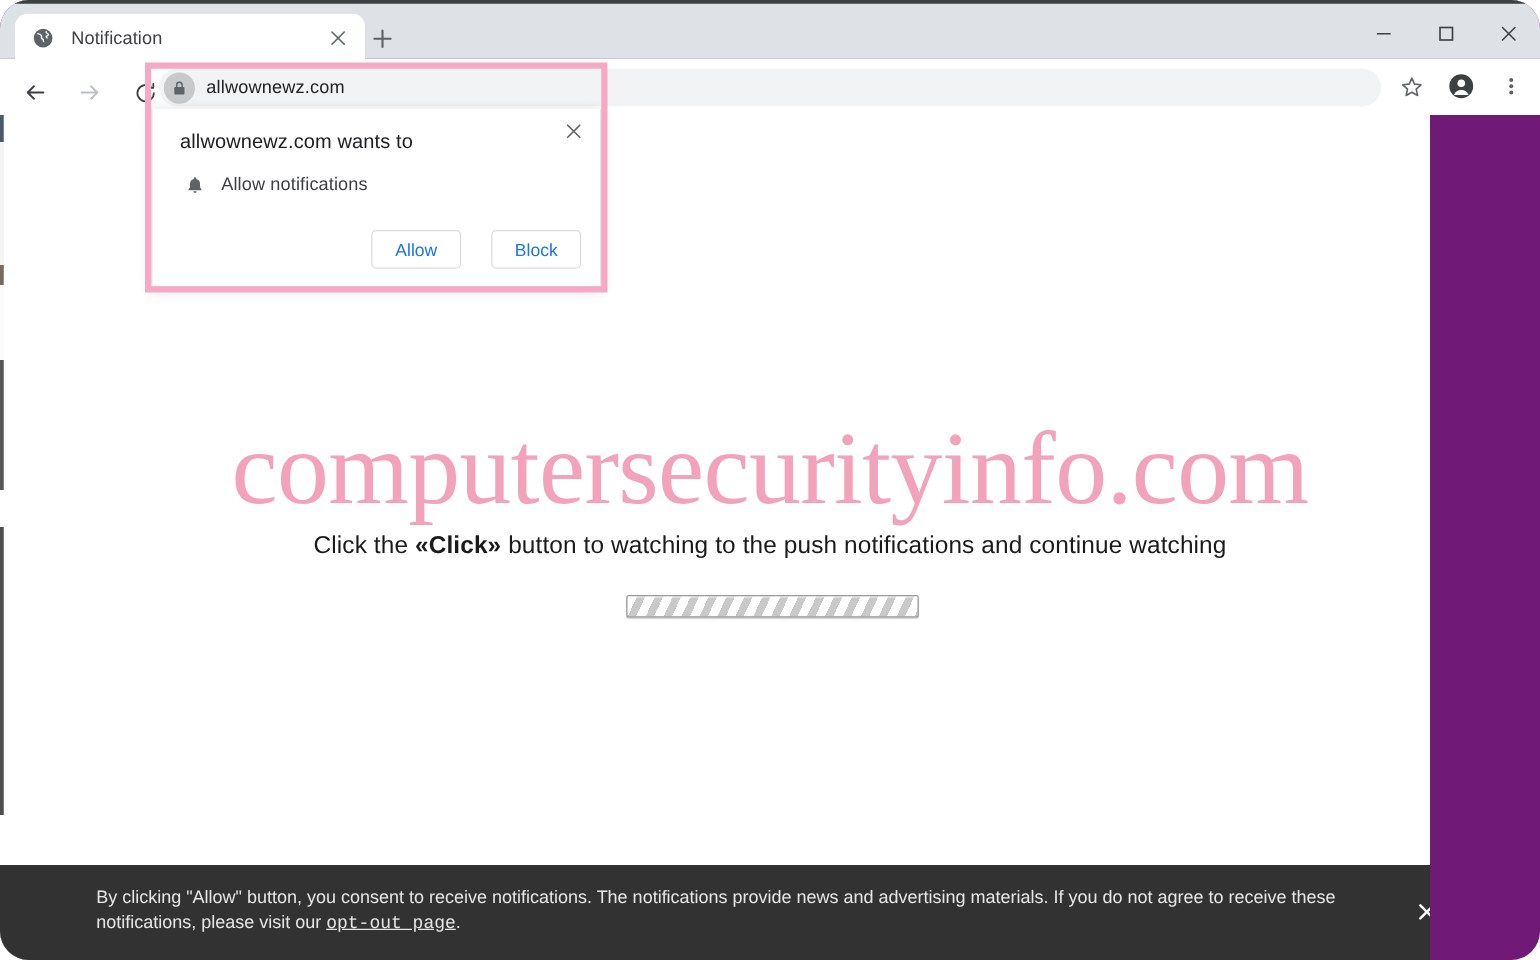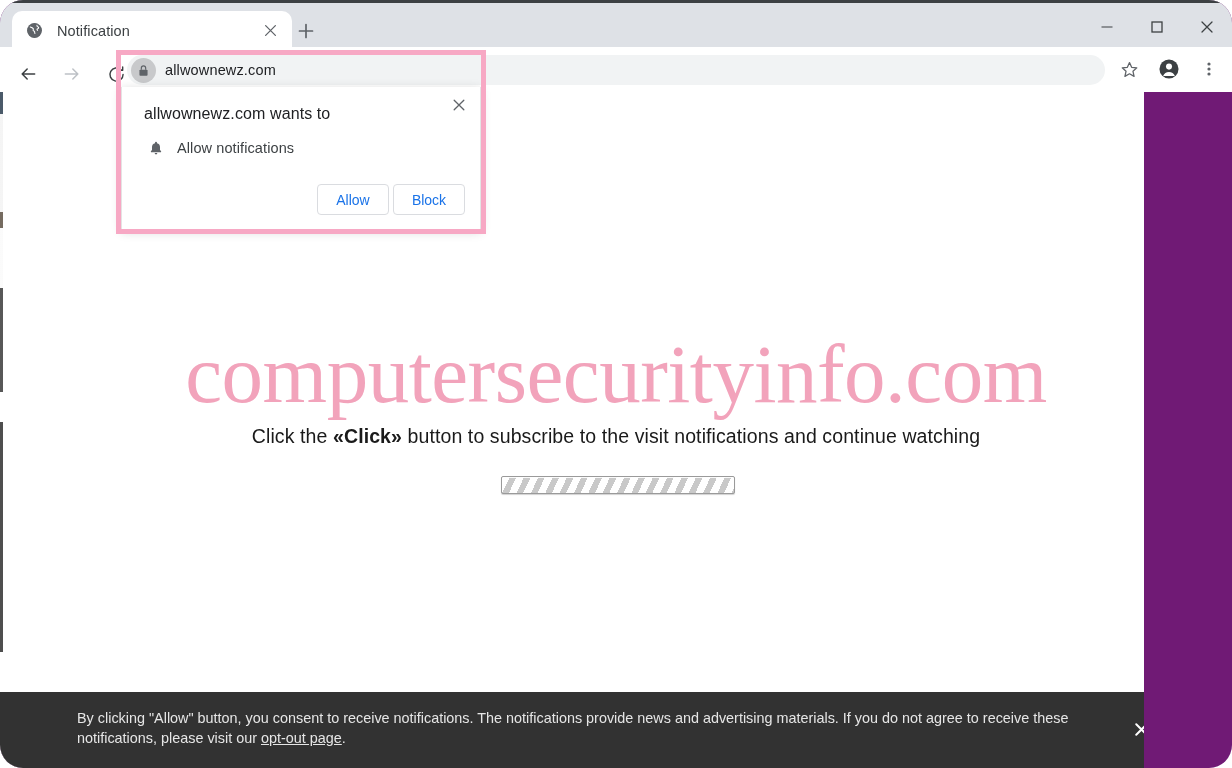--- a/index.html
+++ b/index.html
@@ -234,20 +234,21 @@
     position: absolute;
     left: 77px; top: 17px;
     width: 1020px;
     font-size: 14.4px;
     line-height: 19.5px;
     color: #e6e6e6;
   }
   .banner-link {
     color: #e6e6e6;
     text-decoration: underline;
+    font-family: Liberation Mono, monospace;
   }
 
   .banner-close {
     position: absolute;
     right: 78px; top: 24px;
     width: 26px; height: 26px;
     display: flex; align-items: center; justify-content: center;
     color: #ffffff;
   }
 
@@ -304,21 +305,21 @@
   .bubble-rowtext {
     font-size: 14.5px;
     color: #3c4043;
     letter-spacing: .1px;
   }
 
   .bubble-actions {
     position: absolute;
     right: 15px; bottom: 14px;
     display: flex;
-    gap: 4px;
+    gap: 24px;
   }
   .btn {
     min-width: 72px;
     height: 31px;
     padding: 0 15px;
     border: 1px solid #dadce0;
     border-radius: 4px;
     background: #ffffff;
     color: #1a73e8;
     font-size: 14px;
@@ -430,21 +431,21 @@
         </svg>
       </div>
     </div>
   </div>
 
   <div class="viewport">
 
     <div class="hero">
       <div class="progress-bar"></div>
       <div class="watermark">computersecurityinfo.com</div>
-      <div class="instruction"><span>Click the </span><b>«Click»</b><span> button to subscribe to the visit notifications and continue watching</span></div>
+      <div class="instruction"><span>Click the </span><b>«Click»</b><span> button to watching to the push notifications and continue watching</span></div>
     </div>
 
     <div class="banner">
       <div class="banner-text"><span>By clicking "Allow" button, you consent to receive notifications. The notifications provide news and advertising materials. If you do not agree to receive these notifications,</span>
         <span>please visit our </span><a class="banner-link" href="#">opt-out page</a><span>.</span>
       </div>
       <div class="banner-close">
         <svg width="15" height="15" viewBox="0 0 16 16">
           <path d="M2.4 2.4 L13.6 13.6 M13.6 2.4 L2.4 13.6" stroke="currentColor" stroke-width="2.1" stroke-linecap="round"></path>
         </svg>

